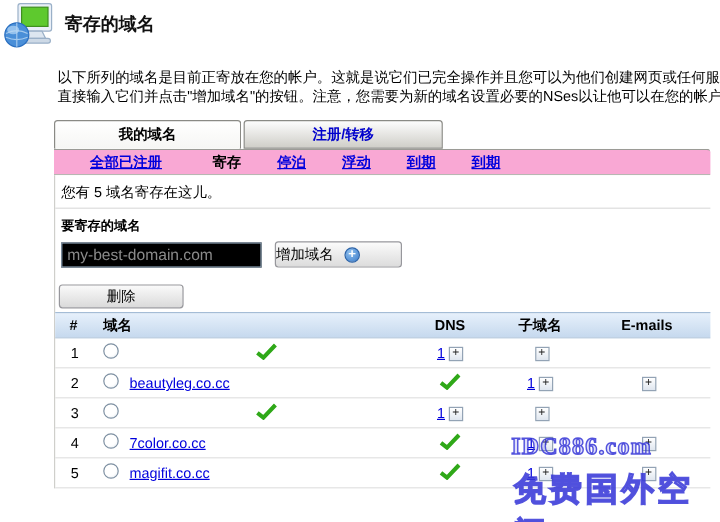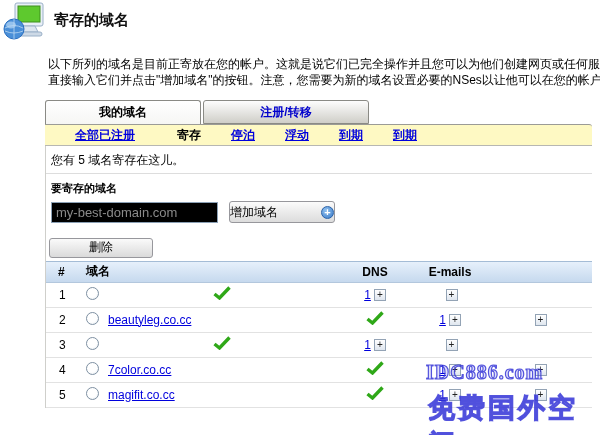--- a/index.html
+++ b/index.html
@@ -17,38 +17,38 @@
   .desc div { white-space:nowrap; overflow:hidden; }
 
   
   .tabs { margin-left:45px; height:24px; display:flex; align-items:flex-end; }
   .tab { height:24px; display:flex; align-items:center; justify-content:center;
     font-size:12px; font-weight:bold; border:1px solid #8a8a85; border-radius:3px 3px 0 0; }
   .tab-active { width:156px; background:linear-gradient(#ffffff,#f6f6f4); color:#000; border-bottom:none; z-index:2; }
   .tab-inactive { width:166px; margin-left:2px; background:linear-gradient(#fdfdfd,#cfcec8); color:#0000cc; cursor:pointer; }
 
   
-  .subnav { margin-left:45px; width:547px; height:22px; background:#fef9c3;
+  .subnav { margin-left:45px; width:547px; height:22px; background:#f9a8d4;
     border-top:1px solid #9b9b96; border-bottom:1px solid #b7b7b2; border-radius:0 3px 0 0;
     display:flex; align-items:center; gap:30px; padding-left:30px; font-size:12px; font-weight:bold; }
   .sn-link { color:#0000dd; cursor:pointer; }
   .sn-current { color:#000;margin-left:12px; }
 
   
   .content { margin-left:45px; width:547px; border-left:1px solid #cfcfcb; }
   .count-line { height:28px; line-height:28px; font-size:12px; padding-left:5px; border-bottom:1px solid #ddd; }
 
   .park-form { padding:7px 0 9px 5px; }
   .field-label { font-size:11px; font-weight:bold; margin-bottom:5px; }
   .form-row { display:flex; align-items:center; }
   .domain-input { width:167px; height:21px; border:1px solid #8ba0b5; font-size:13px;
     color:#8a8a8a; padding:0 4px; background:#000000; }
   .add-btn { margin-left:11px; width:106px; height:22px; border:1px solid #97979c; border-radius:3px;
     background:linear-gradient(#fbfbfb,#dcdcdc); font-size:12px; display:inline-flex;
-    align-items:center; justify-content:space-between; gap:9px; cursor:pointer;
+    align-items:center; justify-content:flex-start; gap:9px; cursor:pointer;
     font-family:"Liberation Sans","DejaVu Sans",sans-serif; }
   .plus-circle { width:13px; height:13px; border-radius:50%; background:radial-gradient(circle at 35% 30%,#8fc0ef,#3c7cc9);
     border:1px solid #2a62a8; color:#fff; font-size:11px; line-height:11px; font-weight:bold;
     display:inline-flex; align-items:center; justify-content:center; }
 
   .notice { padding:8px 0 10px 5px; font-size:12px; border-bottom:1px solid #ccc; white-space:nowrap; overflow:hidden; }
   .notice .imp { color:#e00000; font-weight:bold; }
   .notice a { color:#0000dd; cursor:pointer; }
 
   .delete-row { padding:5px 0 3px 3px; }
@@ -133,20 +133,21 @@
 
 
   <div class="delete-row">
     <button class="del-btn">删除</button>
   </div>
 
   <div class="thead">
     <div class="h-num">#</div>
     <div class="h-dom">域名</div>
     <div class="h-dns">DNS</div>
+    <div class="h-sub">子域名</div>
     <div class="h-em">E-mails</div>
   </div>
 
   <div>
   <div class="trow">
     <div class="c-num">1</div>
     <div class="c-radio"><span class="radio"></span></div>
     <div class="c-dns">
       <svg width="18" height="14" viewBox="0 0 18 14">
         <path d="M1.5 8 L6.5 12 L16.5 1.5" stroke="#2fa818" stroke-width="3.4" fill="none"></path>

